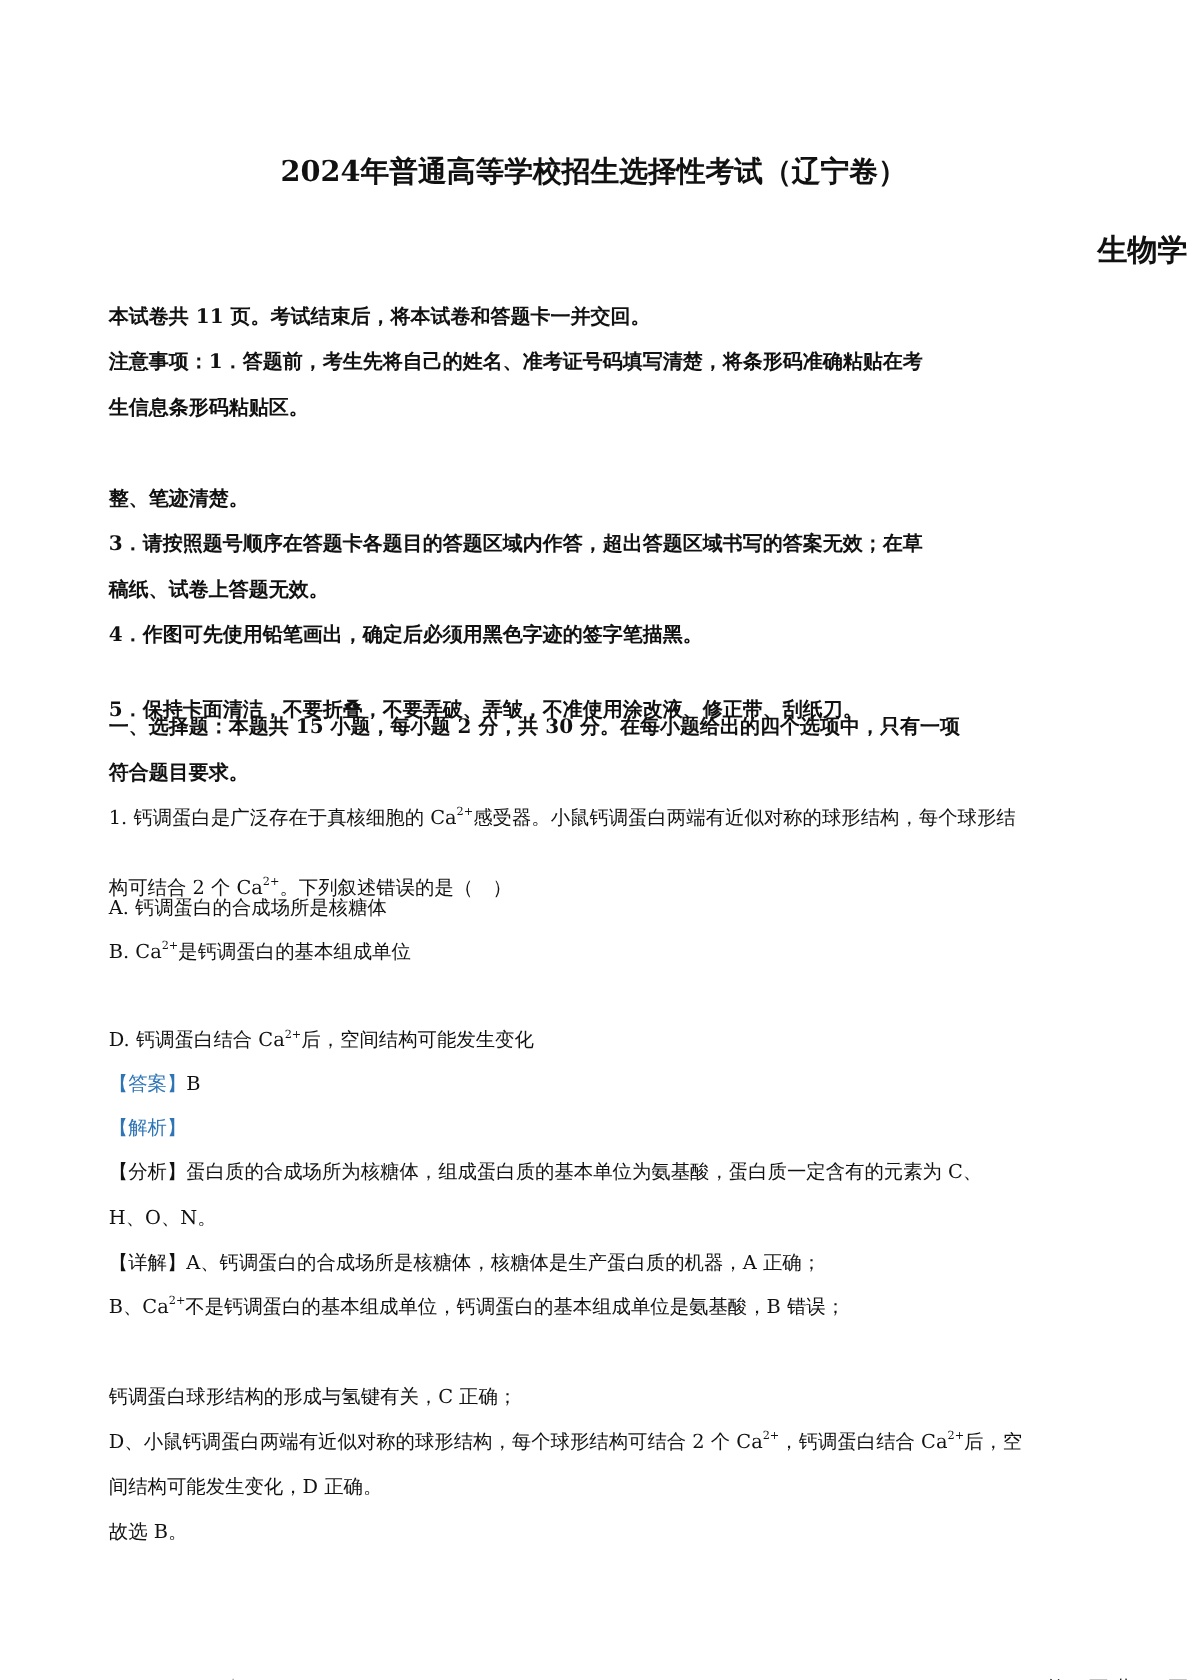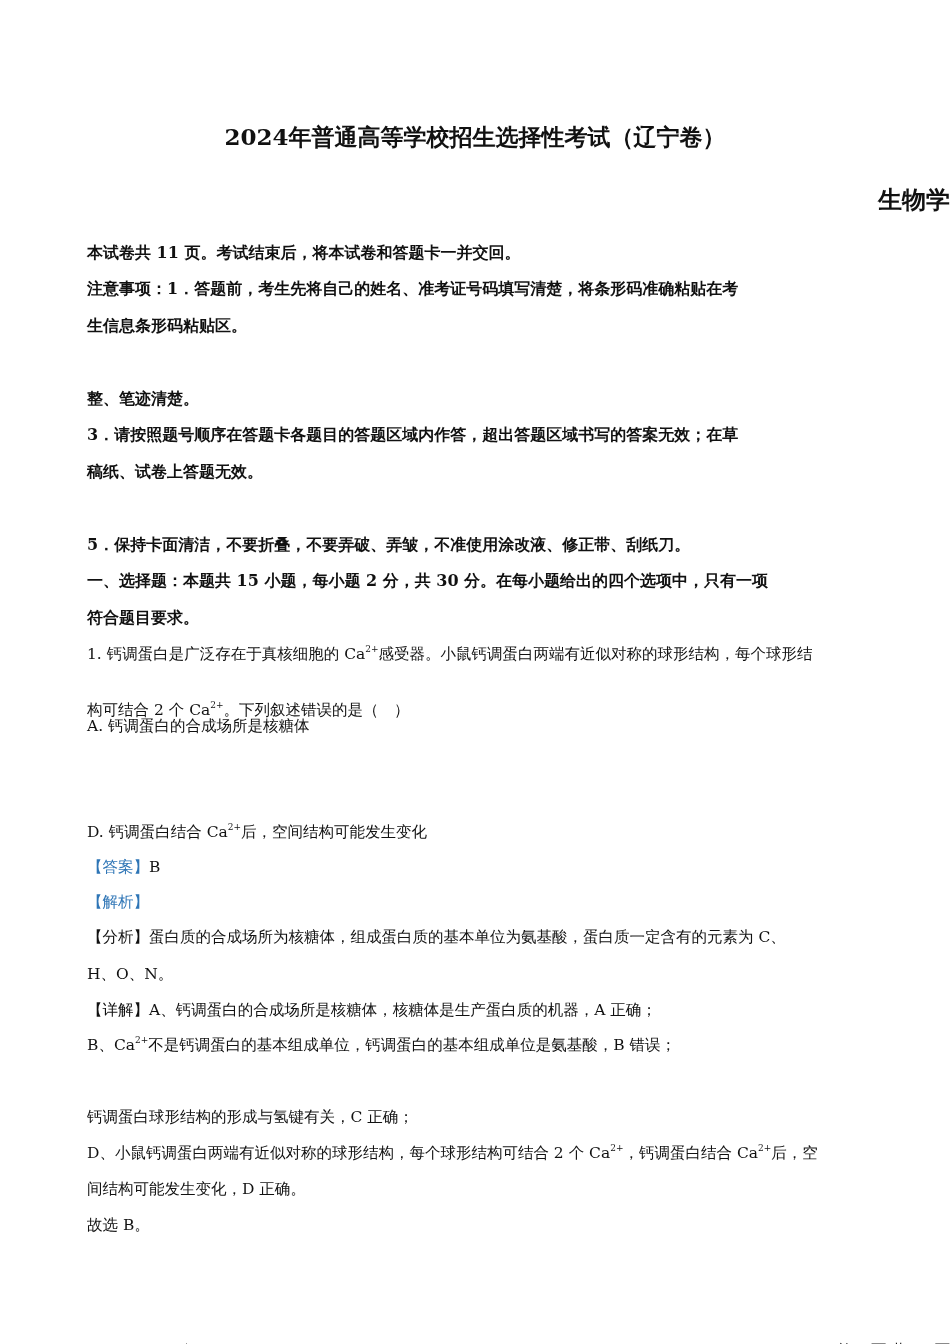--- a/index.html
+++ b/index.html
@@ -37,31 +37,35 @@
 <div class="page">
   <div class="title">2024年普通高等学校招生选择性考试（辽宁卷）</div>
   <div class="subtitle">生物学</div>
 
   <div class="line bold" style="top:205px">本试卷共 11 页。考试结束后，将本试卷和答题卡一并交回。</div>
   <div class="line bold" style="top:241px">注意事项：1．答题前，考生先将自己的姓名、准考证号码填写清楚，将条形码准确粘贴在考</div>
   <div class="line bold" style="top:278px">生信息条形码粘贴区。</div>
   <div class="line bold" style="top:351px">整、笔迹清楚。</div>
   <div class="line bold" style="top:387px">3．请按照题号顺序在答题卡各题目的答题区域内作答，超出答题区域书写的答案无效；在草</div>
   <div class="line bold" style="top:424px">稿纸、试卷上答题无效。</div>
-  <div class="line bold" style="top:497px">5．保持卡面清洁，不要折叠，不要弄破、弄皱，不准使用涂改液、修正带、刮纸刀。</div>
+  <div class="line bold" style="top:460px">4．作图可先使用铅笔画出，确定后必须用黑色字迹的签字笔描黑。</div>
+  <div class="line bold" style="top:520px">5．保持卡面清洁，不要折叠，不要弄破、弄皱，不准使用涂改液、修正带、刮纸刀。</div>
   <div class="line bold" style="top:533px">一、选择题：本题共 15 小题，每小题 2 分，共 30 分。在每小题给出的四个选项中，只有一项</div>
   <div class="line bold" style="top:570px">符合题目要求。</div>
 
   <div class="line norm" style="top:606px">
     <span>1. 钙调蛋白是广泛存在于真核细胞的 Ca</span><sup>2+</sup><span>感受器。小鼠钙调蛋白两端有近似对称的球形结构，每个球形结</span>
   </div>
   <div class="line norm" style="top:662px">
     <span>构可结合 2 个 Ca</span><sup>2+</sup><span>。下列叙述错误的是（　）</span>
   </div>
   <div class="line norm" style="top:678px">A. 钙调蛋白的合成场所是核糖体</div>
+  <div class="line norm" style="top:713px">
+    <span>B. Ca</span><sup>2+</sup><span>是钙调蛋白的基本组成单位</span>
+  </div>
   <div class="line norm" style="top:784px">
     <span>D. 钙调蛋白结合 Ca</span><sup>2+</sup><span>后，空间结构可能发生变化</span>
   </div>
 
   <div class="line norm" style="top:819px">
     <span class="blue">【答案】</span><span>B</span>
   </div>
   <div class="line norm blue" style="top:854px">【解析】</div>
 
   <div class="line norm" style="top:889px">

